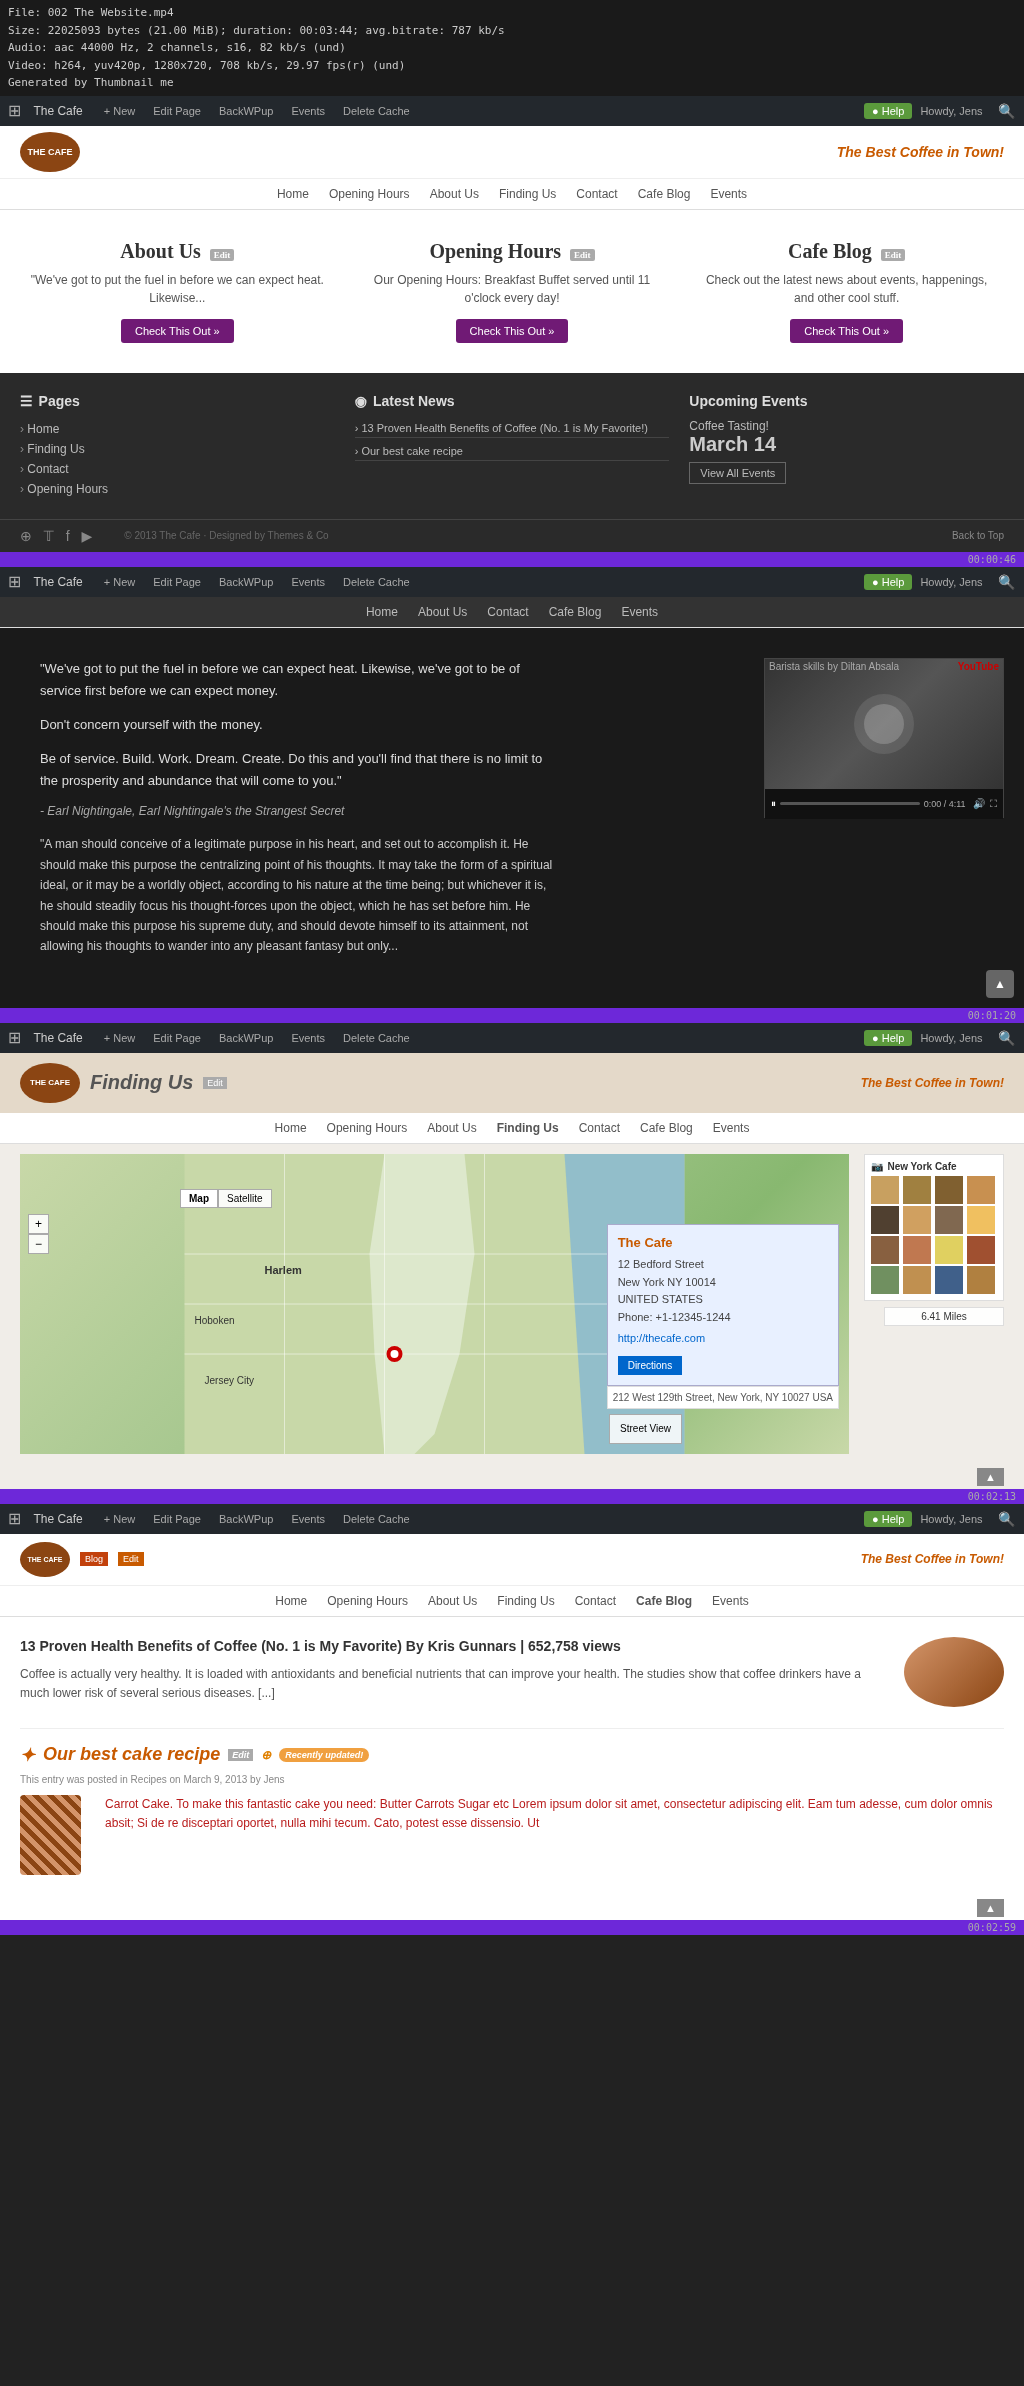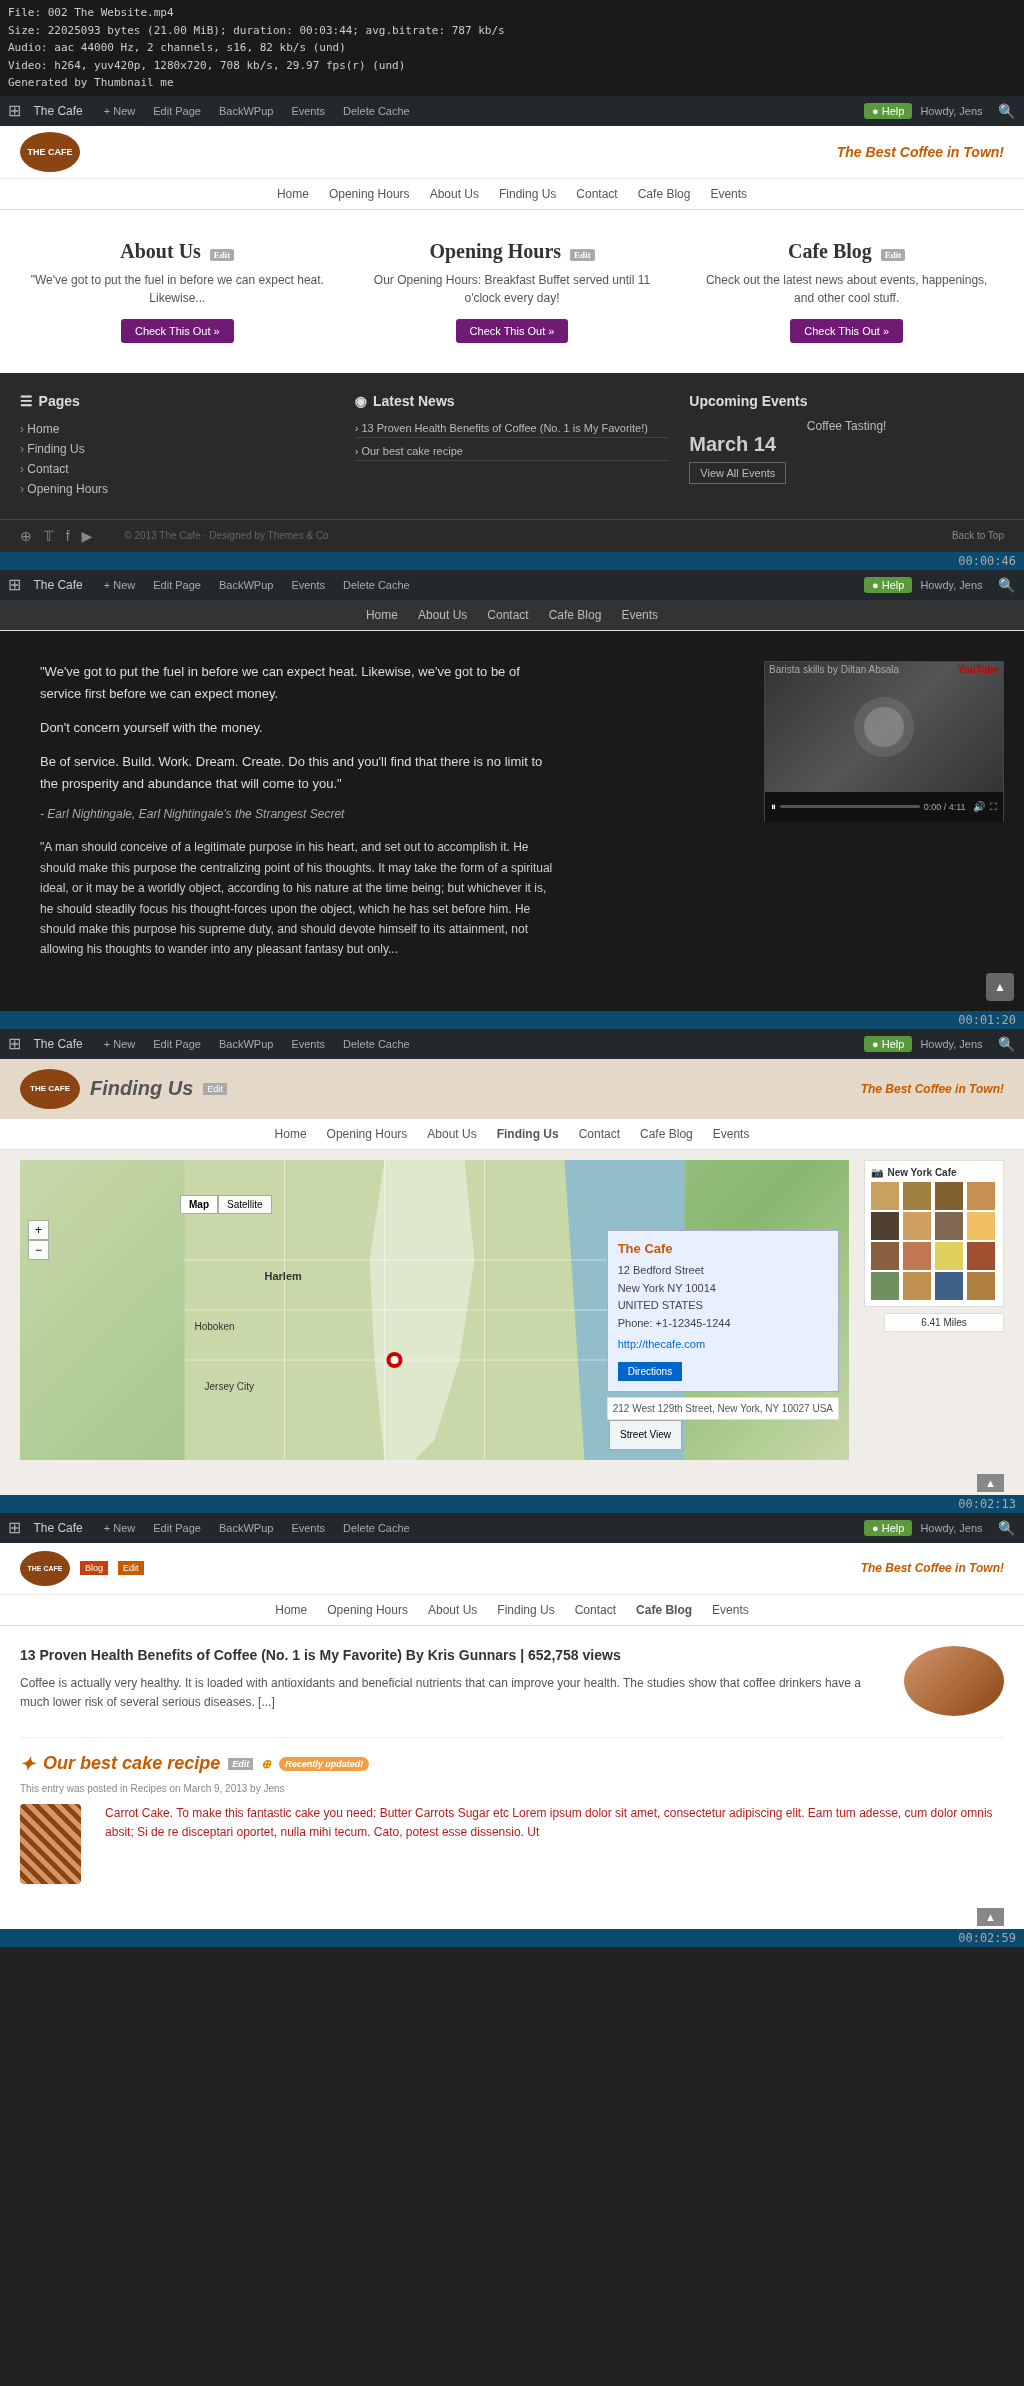--- a/index.html
+++ b/index.html
@@ -191,21 +191,20 @@
     .news-item {
       font-size: 11px;
       color: #bbb;
       padding: 3px 0;
       border-bottom: 1px solid #444;
       margin-bottom: 4px;
     }
     .events-section .event-name {
       color: #bbb;
       font-size: 12px;
-      text-align: center;
     }
     .events-section .event-date {
       font-size: 20px;
       color: #ccc;
       font-weight: bold;
     }
     .view-events-btn {
       background: none;
       border: 1px solid #666;
       color: #bbb;
@@ -235,23 +234,23 @@
     }
     .back-to-top {
       color: #888;
       font-size: 10px;
       cursor: pointer;
       float: right;
     }
 
     
     .timestamp-bar {
-      background: #0c4a6e;
+      background: #6d28d9;
       color: #aaa;
-      font-size: 12px;
+      font-size: 10px;
       padding: 2px 8px;
       text-align: right;
       font-family: monospace;
     }
 
     
     .dark-content-section {
       background: #1a1a1a;
       color: #ddd;
       padding: 30px 40px;
@@ -782,21 +781,21 @@
             <p>
               <span>12 Bedford Street</span><br>
               <span>New York NY 10014</span><br>
               <span>UNITED STATES</span><br>
               <span>Phone:</span>
               <span>+1-12345-1244</span>
             </p>
             <p><a href="#">http://thecafe.com</a></p>
             <button class="directions-btn">Directions</button>
           </div>
-          <div style="margin-top:5px;background:#fff;border:1px solid #ddd;padding:5px;font-size:10px;color:#555;">
+          <div style="background:#fff;border:1px solid #ddd;padding:5px;font-size:10px;color:#555;">
             <span>212 West 129th Street, New York, NY 10027 USA</span>
           </div>
         </div>
       </div>
 
       <div style="position:relative;">
         <div style="background:#fff;border:1px solid #ddd;padding:6px;width:140px;">
           <div style="font-size:10px;font-weight:bold;color:#333;margin-bottom:4px;display:flex;gap:4px;">
             <span>📷</span>
             <span>New York Cafe</span>

